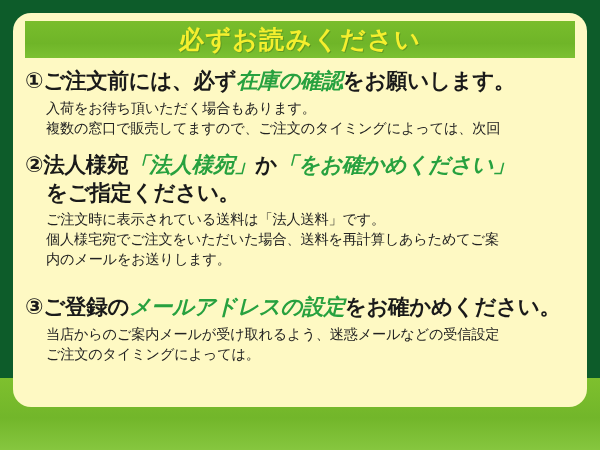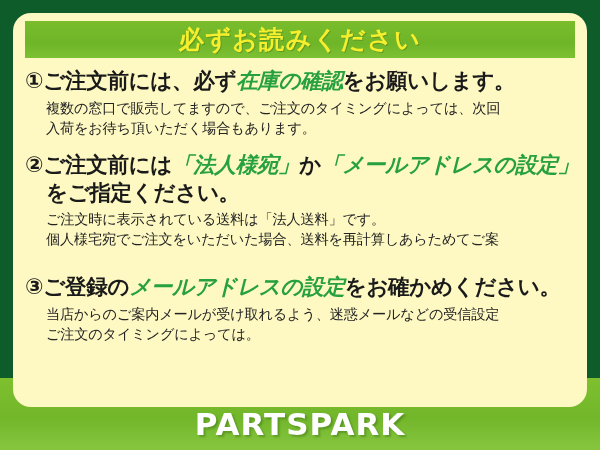--- a/index.html
+++ b/index.html
@@ -154,46 +154,44 @@
       <span class="title-text">必ずお読みください</span>
     </div>
 
     <div class="content">
 
       <div class="item" id="item-1">
         <div class="item-head">
           <span class="num">①</span><span>ご注文前には、必ず</span><span class="hl">在庫の確認</span><span>をお願いします。</span>
         </div>
         <div class="item-body">
+          <div>入荷をお待ち頂いただく場合もあります。</div>
           <div>複数の窓口で販売してますので、ご注文のタイミングによっては、次回</div>
-          <div>入荷をお待ち頂いただく場合もあります。</div>
         </div>
       </div>
 
       <div class="item" id="item-2">
         <div class="item-head">
-          <span class="num">②</span><span>ご注文前には</span><span class="hl">「法人様宛」</span><span>か</span><span class="hl">「メールアドレスの設定」</span>
+          <span class="num">②</span><span>法人様宛</span><span class="hl">「法人様宛」</span><span>か</span><span class="hl">「をお確かめください」</span>
           <span class="item-head-line2">をご指定ください。</span>
         </div>
         <div class="item-body">
           <div>ご注文時に表示されている送料は「法人送料」です。</div>
           <div>個人様宅宛でご注文をいただいた場合、送料を再計算しあらためてご案</div>
+          <div>内のメールをお送りします。</div>
         </div>
       </div>
 
       <div class="item" id="item-3">
         <div class="item-head">
           <span class="num">③</span><span>ご登録の</span><span class="hl">メールアドレスの設定</span><span>をお確かめください。</span>
         </div>
         <div class="item-body">
           <div>当店からのご案内メールが受け取れるよう、迷惑メールなどの受信設定</div>
           <div>ご注文のタイミングによっては。</div>
         </div>
       </div>
 
     </div>
   </div>
 
-  <div class="logo-wrap">
-    <span class="logo-text">PARTSPARK</span>
-  </div>
 
 </div>
 
 </body></html>

